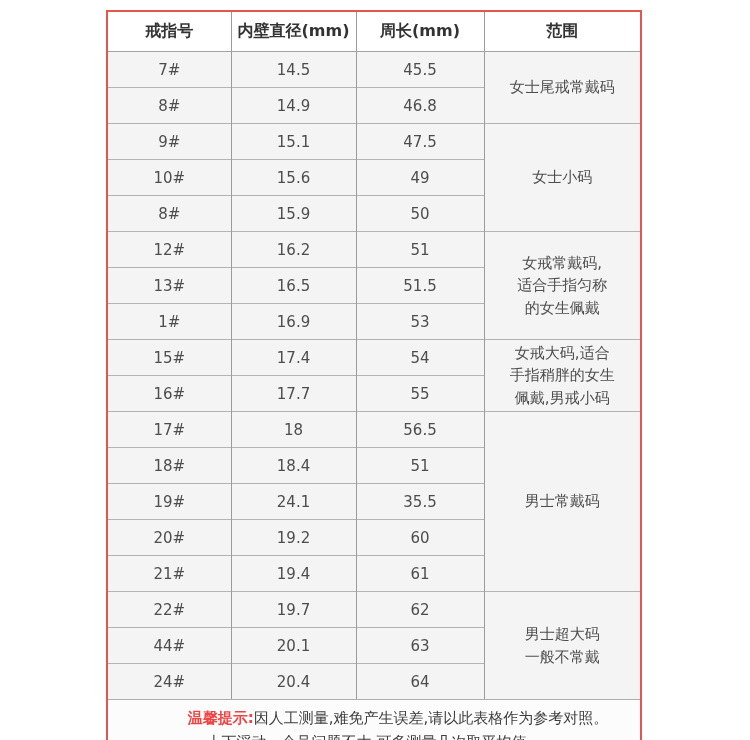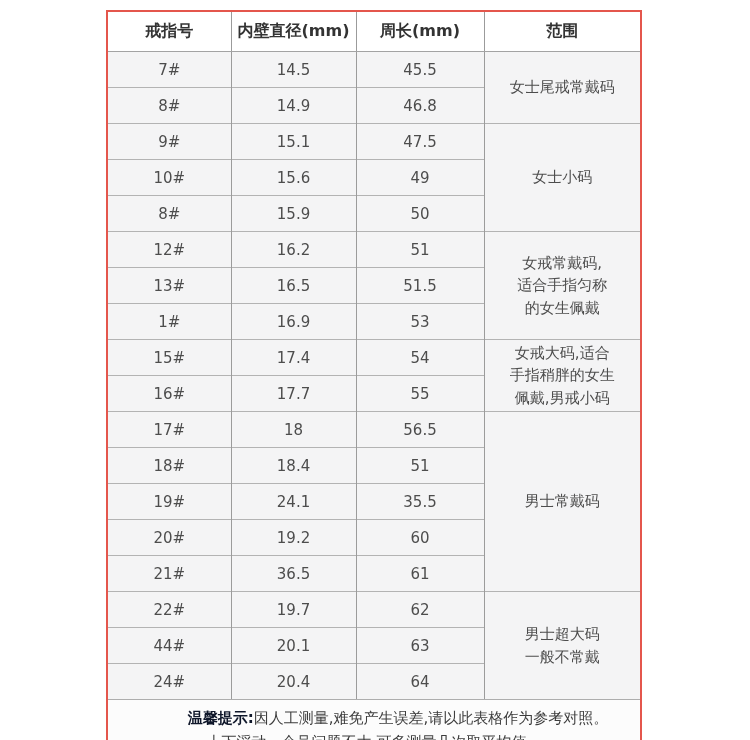--- a/index.html
+++ b/index.html
@@ -66,21 +66,21 @@
     background: #fcfcfc;
     display: flex;
     flex-direction: column;
     justify-content: center;
     text-align: center;
     color: #3d3d3d;
     font-size: 15px;
     line-height: 1.55;
   }
   .note-label {
-    color: #0f172a;
+    color: #ef4444;
     font-weight: bold;
     margin-left: 48px;
   }
 </style>
 </head>
 <body>
 
 <div class="table-wrap">
   <table class="size-table">
     <colgroup>
@@ -168,21 +168,21 @@
     <td class="col-border">24.1</td>
     <td class="col-border">35.5</td>
   </tr>
         <tr>
     <td class="col-border">20#</td>
     <td class="col-border">19.2</td>
     <td class="col-border">60</td>
   </tr>
         <tr>
     <td class="col-border">21#</td>
-    <td class="col-border">36.5</td>
+    <td class="col-border">19.4</td>
     <td class="col-border">61</td>
   </tr>
         <tr>
     <td class="col-border">22#</td>
     <td class="col-border">19.7</td>
     <td class="col-border">62</td>
   <td class="range-cell" rowspan="3"><div class="range-block"><div>男士超大码</div><div>一般不常戴</div></div></td>
         </tr>
         <tr>
     <td class="col-border">44#</td>

